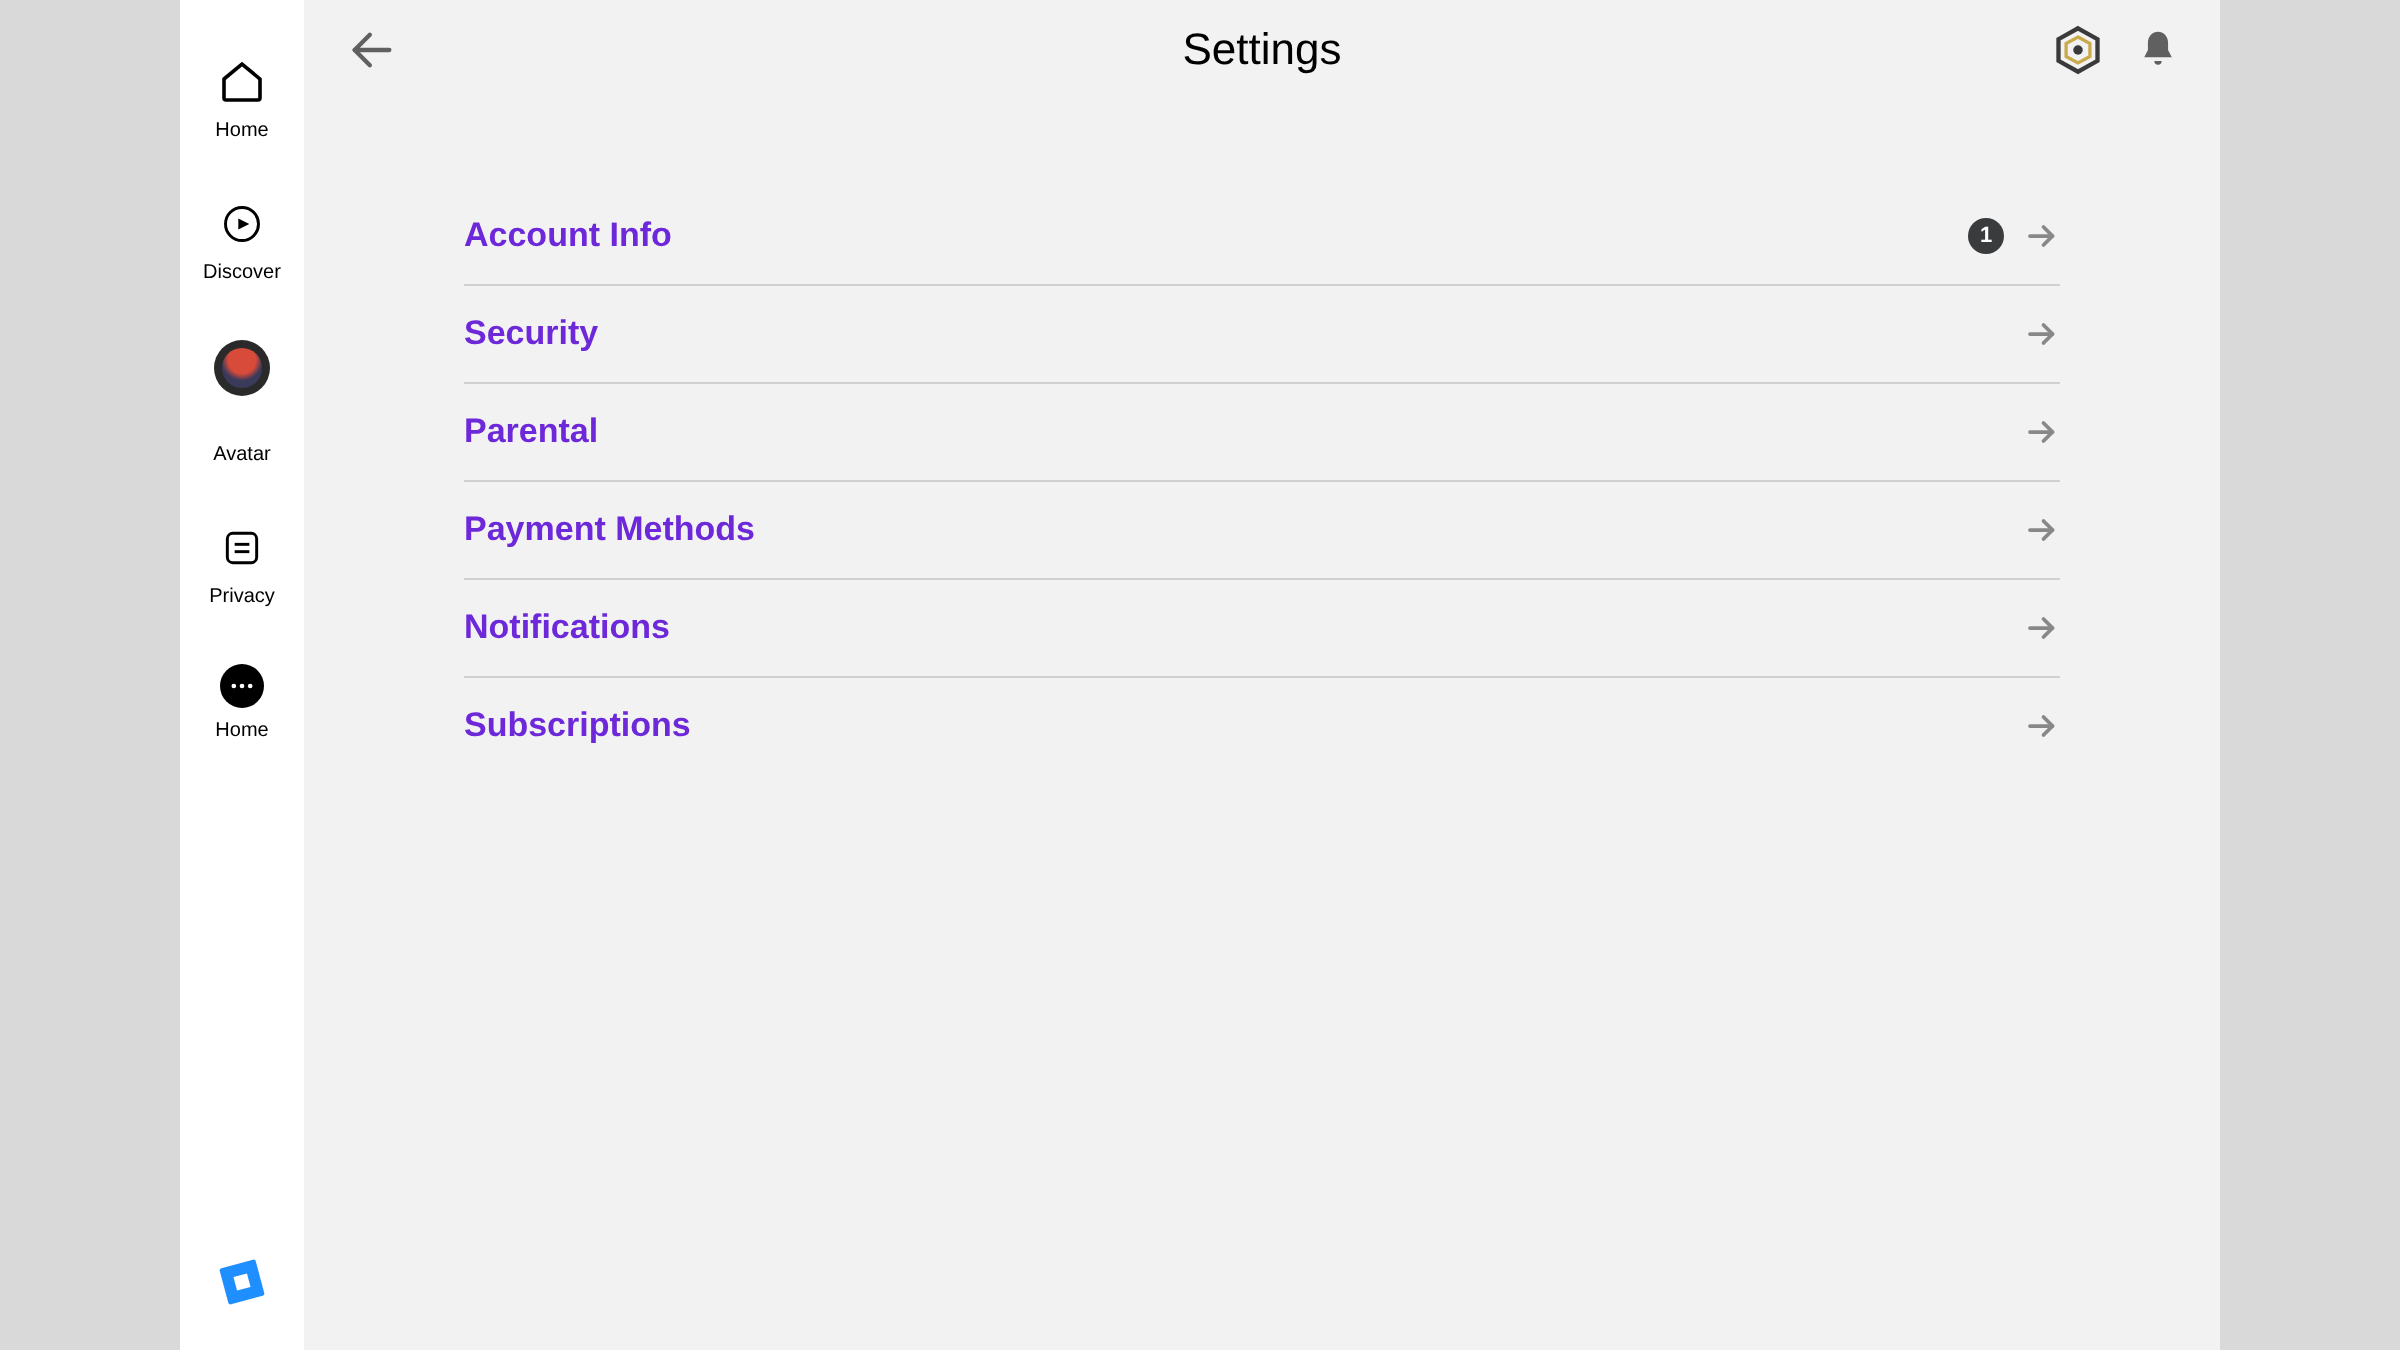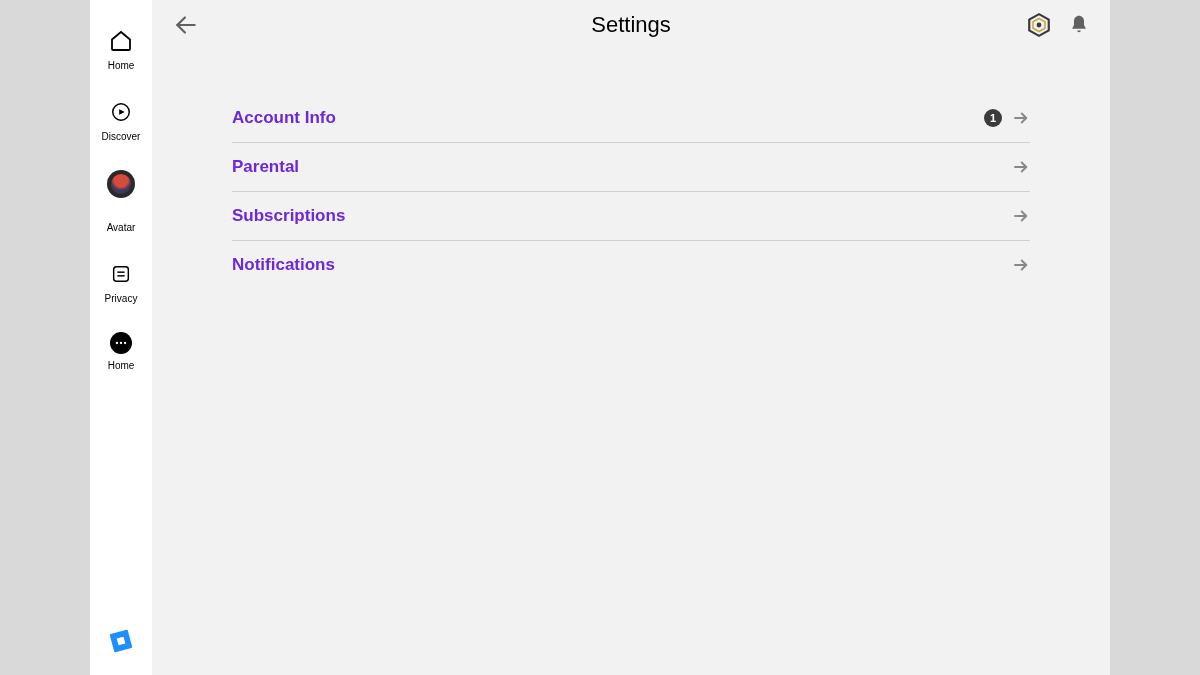--- a/index.html
+++ b/index.html
@@ -282,45 +282,63 @@
         <div class="list-label">Account Info</div>
         <div class="list-right">
           <div class="badge">1</div>
           <svg class="arrow-right" viewBox="0 0 24 24" fill="none" stroke="currentColor" stroke-width="2.5" stroke-linecap="round" stroke-linejoin="round">
             <line x1="4" y1="12" x2="19" y2="12"></line>
             <polyline points="13 6 19 12 13 18"></polyline>
           </svg>
         </div>
       </div>
 
+      <div class="list-item">
+        <div class="list-label">Security</div>
+        <div class="list-right">
+          <svg class="arrow-right" viewBox="0 0 24 24" fill="none" stroke="currentColor" stroke-width="2.5" stroke-linecap="round" stroke-linejoin="round">
+            <line x1="4" y1="12" x2="19" y2="12"></line>
+            <polyline points="13 6 19 12 13 18"></polyline>
+          </svg>
+        </div>
+      </div>
 
       <div class="list-item">
         <div class="list-label">Parental</div>
         <div class="list-right">
           <svg class="arrow-right" viewBox="0 0 24 24" fill="none" stroke="currentColor" stroke-width="2.5" stroke-linecap="round" stroke-linejoin="round">
             <line x1="4" y1="12" x2="19" y2="12"></line>
             <polyline points="13 6 19 12 13 18"></polyline>
           </svg>
         </div>
       </div>
 
 
+      <div class="list-item">
+        <div class="list-label">Payment Methods</div>
+        <div class="list-right">
+          <svg class="arrow-right" viewBox="0 0 24 24" fill="none" stroke="currentColor" stroke-width="2.5" stroke-linecap="round" stroke-linejoin="round">
+            <line x1="4" y1="12" x2="19" y2="12"></line>
+            <polyline points="13 6 19 12 13 18"></polyline>
+          </svg>
+        </div>
+      </div>
+
+      <div class="list-item">
+        <div class="list-label">Notifications</div>
+        <div class="list-right">
+          <svg class="arrow-right" viewBox="0 0 24 24" fill="none" stroke="currentColor" stroke-width="2.5" stroke-linecap="round" stroke-linejoin="round">
+            <line x1="4" y1="12" x2="19" y2="12"></line>
+            <polyline points="13 6 19 12 13 18"></polyline>
+          </svg>
+        </div>
+      </div>
 
       <div class="list-item">
         <div class="list-label">Subscriptions</div>
-        <div class="list-right">
-          <svg class="arrow-right" viewBox="0 0 24 24" fill="none" stroke="currentColor" stroke-width="2.5" stroke-linecap="round" stroke-linejoin="round">
-            <line x1="4" y1="12" x2="19" y2="12"></line>
-            <polyline points="13 6 19 12 13 18"></polyline>
-          </svg>
-        </div>
-      </div>
-
-      <div class="list-item">
-        <div class="list-label">Notifications</div>
         <div class="list-right">
           <svg class="arrow-right" viewBox="0 0 24 24" fill="none" stroke="currentColor" stroke-width="2.5" stroke-linecap="round" stroke-linejoin="round">
             <line x1="4" y1="12" x2="19" y2="12"></line>
             <polyline points="13 6 19 12 13 18"></polyline>
           </svg>
         </div>
       </div>
 
 
     </div>

